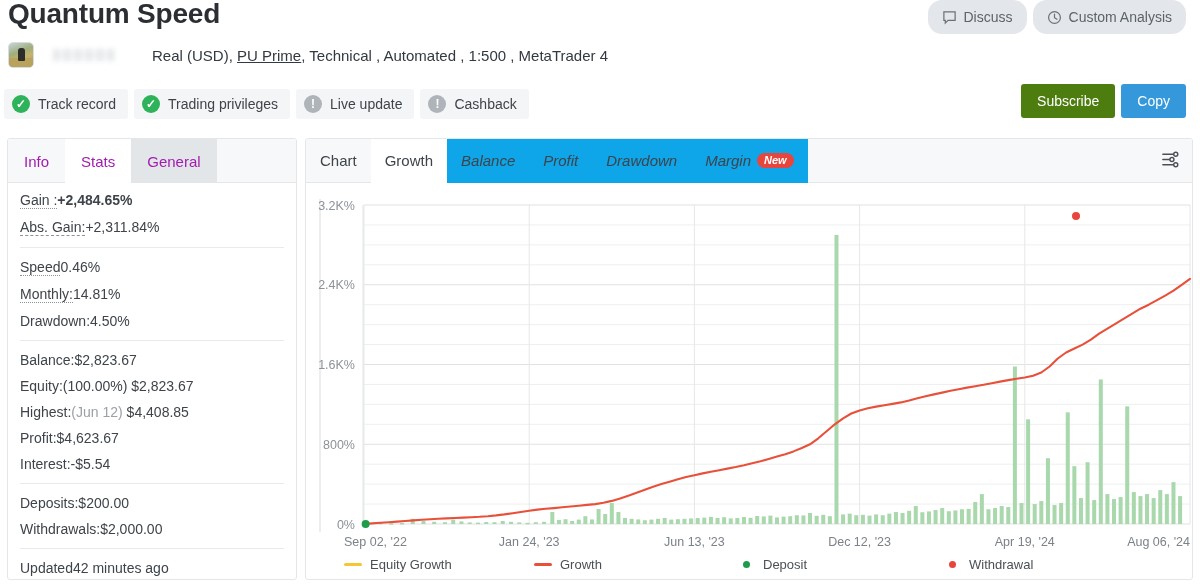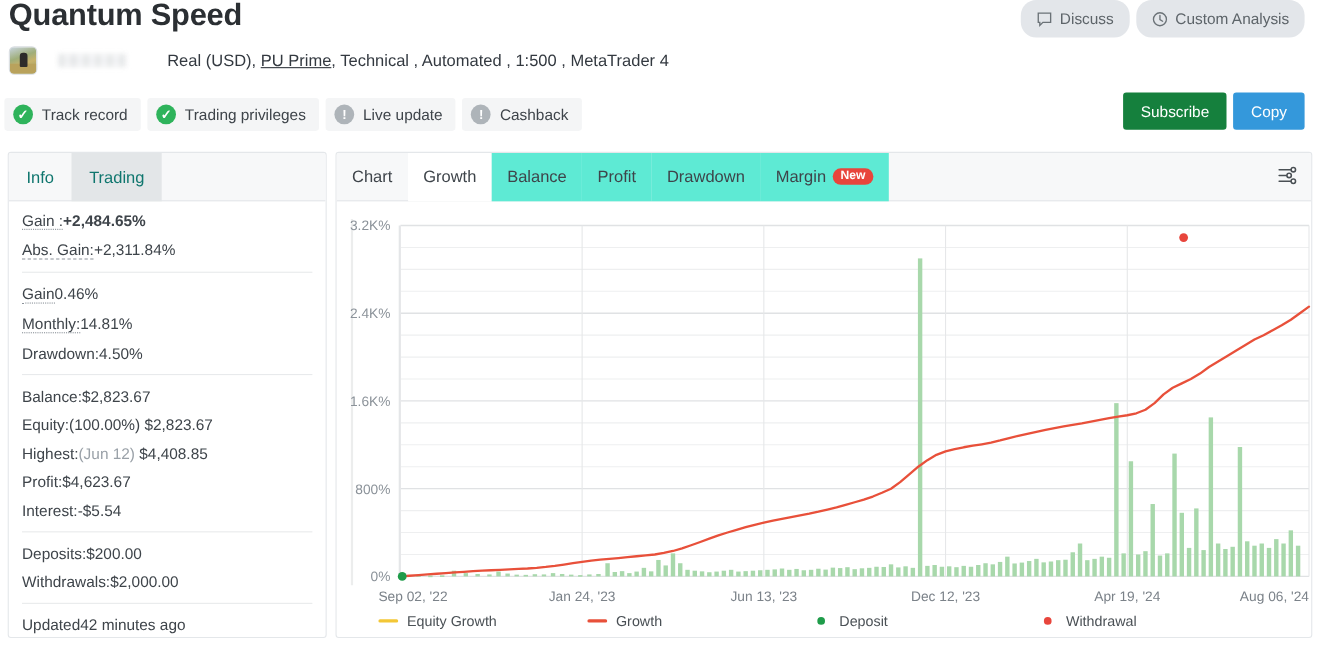--- a/index.html
+++ b/index.html
@@ -77,34 +77,34 @@
   .ic-circ.ok { background: #2eb35b; }
   .ic-circ.warn { background: #aeb4b9; }
   .ic-circ span { color:#fff; font-size:12px; font-weight:bold; line-height:1; }
 
   .cta-row { position: absolute; right: 14px; top: 84px; display:flex; gap: 6px; }
   .cta {
     border: none; border-radius: 3px; height: 34px; padding: 0 16px;
     font-size: 14px; color: #fff; cursor: pointer;
     font-family: "Liberation Sans", sans-serif;
   }
-  .cta.green { background: #15803d; }
+  .cta.green { background: #4d7c0f; }
   .cta.blue { background: #3498db; }
 
   
   .panels { position: absolute; left: 0; top: 138px; width: 1200px; height: 449px; display: flex; gap: 0; }
 
   .card {
     background:#fff; border: 1px solid #e4e7ea; border-radius: 3px;
   }
   .sidebar { width: 290px; margin-left: 7px; height: 442px; position: relative; overflow: hidden; }
   .tabs { display: flex; background:#f7f8f9; border-bottom: 1px solid #e4e7ea; height: 44px; }
   .tab {
     padding: 0 16px; height: 44px; display:flex; align-items:center;
-    font-size: 15px; color: #0f766e; cursor: pointer; background: transparent;
+    font-size: 15px; color: #a21caf; cursor: pointer; background: transparent;
     border: none; font-family: "Liberation Sans", sans-serif;
   }
   .tab.active { background:#fff; position: relative; top:0; }
   .tab.grey { background:#e3e6e8; }
 
   .stats { padding: 4px 12px 0 12px; }
   .srow {
     display:flex; justify-content: flex-start; align-items: baseline;
     font-size: 14px; padding: 5px 0; color:#3e444a;
   }
@@ -120,21 +120,21 @@
 
   
   .chartcard { position: relative; margin-left: 8px; width: 888px; height: 442px; overflow: hidden; }
   .ctabs { display:flex; align-items:center; background:#f7f8f9; border-bottom:1px solid #e4e7ea; height:44px; position:relative; }
   .ctab {
     height: 44px; padding: 0 14px; display:flex; align-items:center; gap:6px;
     font-size: 15px; color:#3e444a; cursor:pointer; border:none; background:transparent;
     font-family:"Liberation Sans", sans-serif;
   }
   .ctab.active { background:#fff; }
-  .ctab.grey { background:#5eead4; }
+  .ctab.grey { background:#0ea5e9;font-style:italic; }
   .newbadge {
     background:#e8453c; color:#fff; font-size:11px; font-weight:bold;
     border-radius: 9px; padding: 2px 7px; line-height: 1;
   }
   .settings-btn {
     position:absolute; right: 6px; top: 6px; width: 32px; height: 32px;
     display:flex; align-items:center; justify-content:center; cursor:pointer;
     background: transparent; border:none;
   }
 
@@ -213,37 +213,38 @@
       <button class="cta green">Subscribe</button>
       <button class="cta blue">Copy</button>
     </div>
   </div>
 
   <div class="panels">
 
     <div class="card sidebar">
       <div class="tabs">
         <button class="tab">Info</button>
-        <button class="tab grey">Trading</button>
+        <button class="tab active">Stats</button>
+        <button class="tab grey">General</button>
       </div>
       <div class="stats">
 
         <div class="srow">
           <span class="k dotted">Gain :</span>
           <span class="v green-b">+2,484.65%</span>
         </div>
         <div class="srow">
           <span class="k dashed">Abs. Gain:</span>
           <span class="v green-n">+2,311.84%</span>
         </div>
 
         <div class="sep"></div>
 
         <div class="srow">
-          <span class="k dotted">Gain</span>
+          <span class="k dotted">Speed</span>
           <span class="v">0.46%</span>
         </div>
         <div class="srow">
           <span class="k dotted">Monthly:</span>
           <span class="v">14.81%</span>
         </div>
         <div class="srow">
           <span class="k">Drawdown:</span>
           <span class="v">4.50%</span>
         </div>

